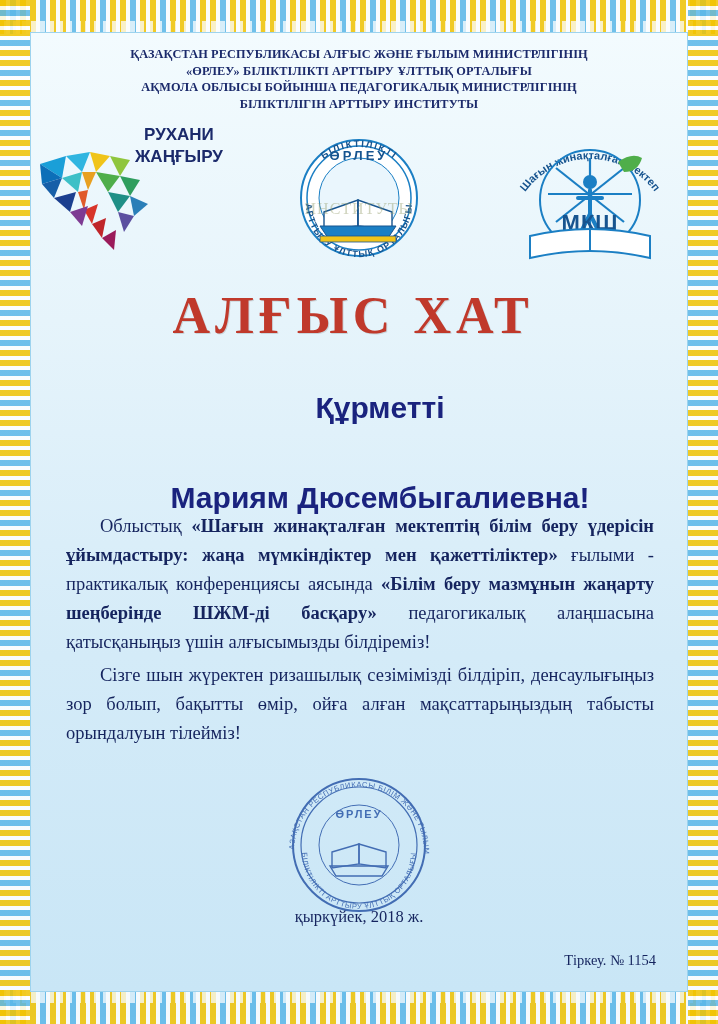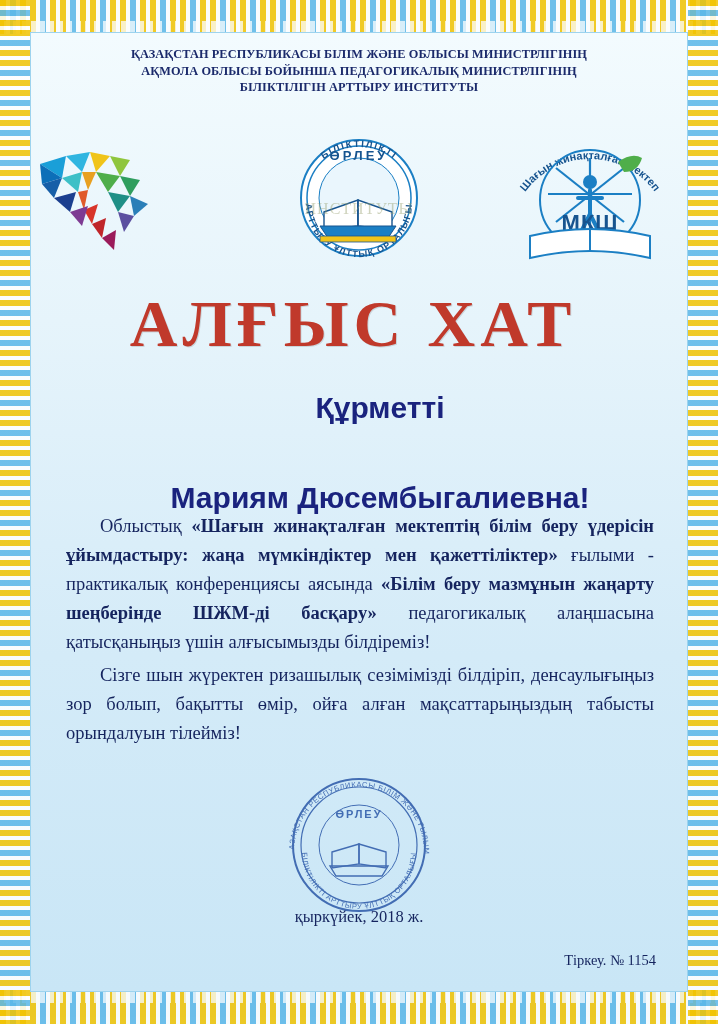--- a/index.html
+++ b/index.html
@@ -153,21 +153,21 @@
 
   
   .title {
     position: absolute;
     top: 286px;
     left: 0;
     right: 12px;
     text-align: center;
     font-family: "Liberation Serif", serif;
     font-weight: bold;
-    font-size: 66px;
+    font-size: 52px;
     letter-spacing: 5px;
     color: #c0392b;
     text-shadow: 1px 1px 0 rgba(0,0,0,0.12);
   }
 
   
   .salutation {
     position: absolute;
     top: 388px;
     left: 0;
@@ -244,21 +244,22 @@
 
 <div class="certificate">
 
   <div class="border-top"></div>
   <div class="border-bottom"></div>
   <div class="border-left"></div>
   <div class="border-right"></div>
   <div class="inner-frame"></div>
 
   <div class="header">
-    <div>ҚАЗАҚСТАН РЕСПУБЛИКАСЫ БІЛІМ ЖӘНЕ ОБЛЫСЫ МИНИСТРЛІГІНІҢ</div>
+    <div>ҚАЗАҚСТАН РЕСПУБЛИКАСЫ АЛҒЫС ЖӘНЕ ҒЫЛЫМ МИНИСТРЛІГІНІҢ</div>
+    <div>«ӨРЛЕУ» БІЛІКТІЛІКТІ АРТТЫРУ ҰЛТТЫҚ ОРТАЛЫҒЫ</div>
     <div>АҚМОЛА ОБЛЫСЫ БОЙЫНША ПЕДАГОГИКАЛЫҚ МИНИСТРЛІГІНІҢ</div>
     <div>БІЛІКТІЛІГІН АРТТЫРУ ИНСТИТУТЫ</div>
   </div>
 
   <div class="logos">
 
     <div class="logo-ruhani">
       <svg class="bird" width="120" height="135" viewBox="0 0 120 135">
         <g>
           <polygon points="8,38 34,30 30,52" fill="#1a9fd8"></polygon>
@@ -275,20 +276,24 @@
           <polygon points="64,46 88,50 76,66" fill="#4fae4a"></polygon>
           <polygon points="88,50 108,54 98,70" fill="#2f9e5e"></polygon>
           <polygon points="76,66 98,70 86,86" fill="#1f8f86"></polygon>
           <polygon points="98,70 116,78 102,90" fill="#2b7fb8"></polygon>
           <polygon points="86,86 102,90 92,106" fill="#5b4fa0"></polygon>
           <polygon points="10,58 30,52 22,72" fill="#175fa8"></polygon>
           <polygon points="22,72 44,66 38,86" fill="#1b3f8f"></polygon>
           <polygon points="38,86 56,80 50,100" fill="#7e3b93"></polygon>
         </g>
       </svg>
+      <div class="ruhani-text">
+        <div>РУХАНИ</div>
+        <div>ЖАҢҒЫРУ</div>
+      </div>
     </div>
 
     <svg class="logo-orleu" viewBox="0 0 150 140">
       <defs>
         <path id="arcTop" d="M 18,78 A 57,57 0 0 1 132,78"></path>
         <path id="arcBottom" d="M 22,78 A 53,53 0 0 0 128,78"></path>
       </defs>
       <circle cx="75" cy="72" r="58" fill="#ffffff" stroke="#1b7fc4" stroke-width="2"></circle>
       <circle cx="75" cy="72" r="52" fill="none" stroke="#1b7fc4" stroke-width="1.5"></circle>
       <circle cx="75" cy="72" r="40" fill="#eaf6fd" stroke="#1b7fc4" stroke-width="1"></circle>

